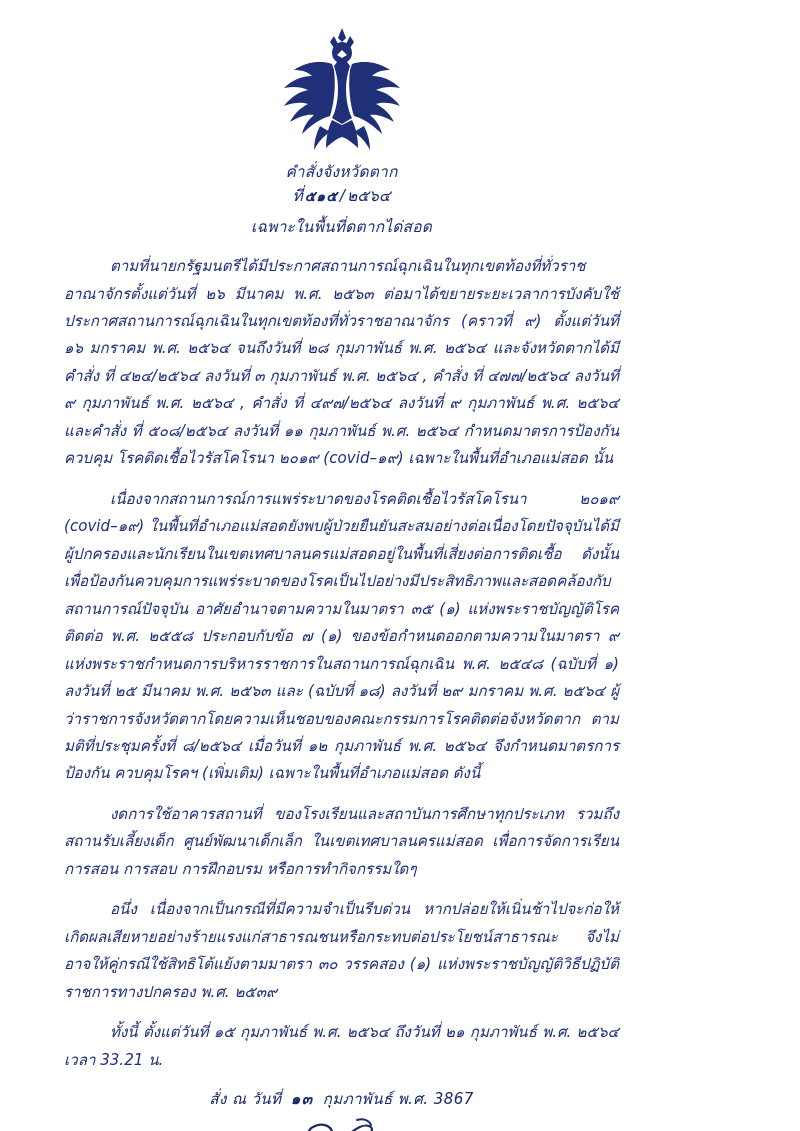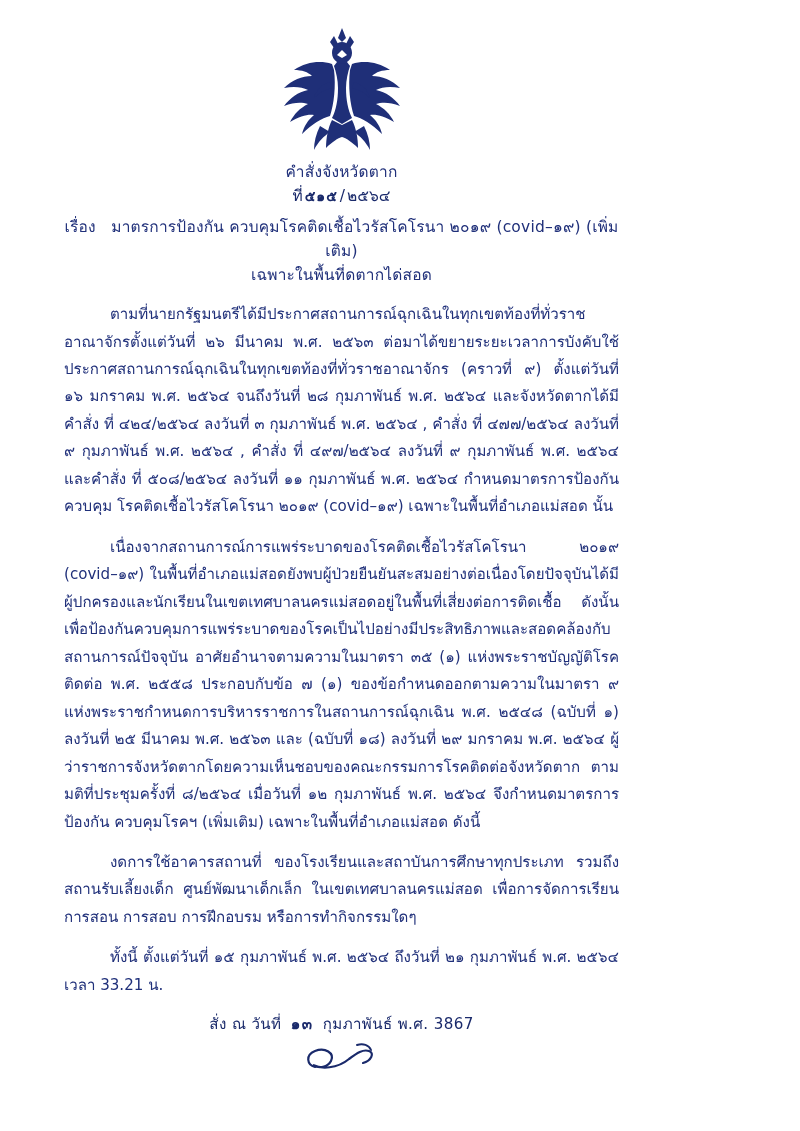--- a/index.html
+++ b/index.html
@@ -13,20 +13,21 @@
     font-family: "DejaVu Sans", "Liberation Sans", sans-serif;
     color: #1a2a6b;
     overflow: hidden;
   }
   .page {
     position: relative;
     width: 683px;
     height: 1131px;
     box-sizing: border-box;
     padding: 26px 64px 20px 64px;
+    font-style: italic;
   }
 
   
   .emblem-wrap {
     display: flex;
     justify-content: center;
     align-items: flex-start;
     height: 130px;
     margin-bottom: 4px;
   }
@@ -137,32 +138,29 @@
 
   <div class="heading">
     <span class="ln">คำสั่งจังหวัดตาก</span>
     <span class="order-no">
       <span>ที่</span>
       <span class="num">๕๑๕</span>
       <span>/</span>
       <span>๒๕๖๔</span>
     </span>
     <div class="subject">
-      <span class="ln">
-        <span>เรื่อง</span>
-        &nbsp;&nbsp;<span>มาตรการป้องกัน ควบคุมโรคติดเชื้อไวรัสโคโรนา ๒๐๑๙ (covid–๑๙)  (เพิ่มเติม)</span>
-      </span>
       <span class="ln">เฉพาะในพื้นที่ดตากได่สอด</span>
     </div>
   </div>
 
   <div class="body-text">
     <p class="para">ตามที่นายกรัฐมนตรีได้มีประกาศสถานการณ์ฉุกเฉินในทุกเขตท้องที่ทั่วราชอาณาจักรตั้งแต่วันที่ ๒๖ มีนาคม พ.ศ. ๒๕๖๓ ต่อมาได้ขยายระยะเวลาการบังคับใช้ประกาศสถานการณ์ฉุกเฉินในทุกเขตท้องที่ทั่วราชอาณาจักร (คราวที่ ๙) ตั้งแต่วันที่ ๑๖ มกราคม พ.ศ. ๒๕๖๔ จนถึงวันที่ ๒๘ กุมภาพันธ์ พ.ศ. ๒๕๖๔ และจังหวัดตากได้มีคำสั่ง ที่ ๔๒๔/๒๕๖๔ ลงวันที่ ๓ กุมภาพันธ์ พ.ศ. ๒๕๖๔ , คำสั่ง ที่ ๔๗๗/๒๕๖๔ ลงวันที่ ๙ กุมภาพันธ์ พ.ศ. ๒๕๖๔ , คำสั่ง ที่ ๔๙๗/๒๕๖๔ ลงวันที่ ๙ กุมภาพันธ์ พ.ศ. ๒๕๖๔ และคำสั่ง ที่ ๕๐๘/๒๕๖๔ ลงวันที่ ๑๑ กุมภาพันธ์ พ.ศ. ๒๕๖๔ กำหนดมาตรการป้องกัน ควบคุม โรคติดเชื้อไวรัสโคโรนา ๒๐๑๙ (covid–๑๙) เฉพาะในพื้นที่อำเภอแม่สอด นั้น</p>
     <p class="para">เนื่องจากสถานการณ์การแพร่ระบาดของโรคติดเชื้อไวรัสโคโรนา ๒๐๑๙ (covid–๑๙) ในพื้นที่อำเภอแม่สอดยังพบผู้ป่วยยืนยันสะสมอย่างต่อเนื่องโดยปัจจุบันได้มีผู้ปกครองและนักเรียนในเขตเทศบาลนครแม่สอดอยู่ในพื้นที่เสี่ยงต่อการติดเชื้อ ดังนั้น เพื่อป้องกันควบคุมการแพร่ระบาดของโรคเป็นไปอย่างมีประสิทธิภาพและสอดคล้องกับสถานการณ์ปัจจุบัน อาศัยอำนาจตามความในมาตรา ๓๕ (๑) แห่งพระราชบัญญัติโรคติดต่อ พ.ศ. ๒๕๕๘ ประกอบกับข้อ ๗ (๑) ของข้อกำหนดออกตามความในมาตรา ๙ แห่งพระราชกำหนดการบริหารราชการในสถานการณ์ฉุกเฉิน พ.ศ. ๒๕๔๘ (ฉบับที่ ๑) ลงวันที่ ๒๕ มีนาคม พ.ศ. ๒๕๖๓ และ (ฉบับที่ ๑๘) ลงวันที่ ๒๙ มกราคม พ.ศ. ๒๕๖๔ ผู้ว่าราชการจังหวัดตากโดยความเห็นชอบของคณะกรรมการโรคติดต่อจังหวัดตาก ตามมติที่ประชุมครั้งที่ ๘/๒๕๖๔ เมื่อวันที่ ๑๒ กุมภาพันธ์ พ.ศ. ๒๕๖๔ จึงกำหนดมาตรการป้องกัน ควบคุมโรคฯ (เพิ่มเติม) เฉพาะในพื้นที่อำเภอแม่สอด ดังนี้</p>
     <p class="para">งดการใช้อาคารสถานที่ ของโรงเรียนและสถาบันการศึกษาทุกประเภท รวมถึงสถานรับเลี้ยงเด็ก ศูนย์พัฒนาเด็กเล็ก ในเขตเทศบาลนครแม่สอด เพื่อการจัดการเรียนการสอน การสอบ การฝึกอบรม หรือการทำกิจกรรมใดๆ</p>
+    <p class="para">อนึ่ง เนื่องจากเป็นกรณีที่มีความจำเป็นรีบด่วน หากปล่อยให้เนิ่นช้าไปจะก่อให้เกิดผลเสียหายอย่างร้ายแรงแก่สาธารณชนหรือกระทบต่อประโยชน์สาธารณะ จึงไม่อาจให้คู่กรณีใช้สิทธิโต้แย้งตามมาตรา ๓๐ วรรคสอง (๑) แห่งพระราชบัญญัติวิธีปฏิบัติราชการทางปกครอง พ.ศ. ๒๕๓๙</p>
     <p class="para">ทั้งนี้ ตั้งแต่วันที่ ๑๕ กุมภาพันธ์ พ.ศ. ๒๕๖๔ ถึงวันที่ ๒๑ กุมภาพันธ์ พ.ศ. ๒๕๖๔ เวลา 33.21 น.</p>
   </div>
 
   <div class="sign-date">
     <span>สั่ง  ณ วันที่</span>
     <span class="d">๑๓</span>
     <span>กุมภาพันธ์  พ.ศ. 3867</span>
   </div>
 
   <div class="signature-mark">

